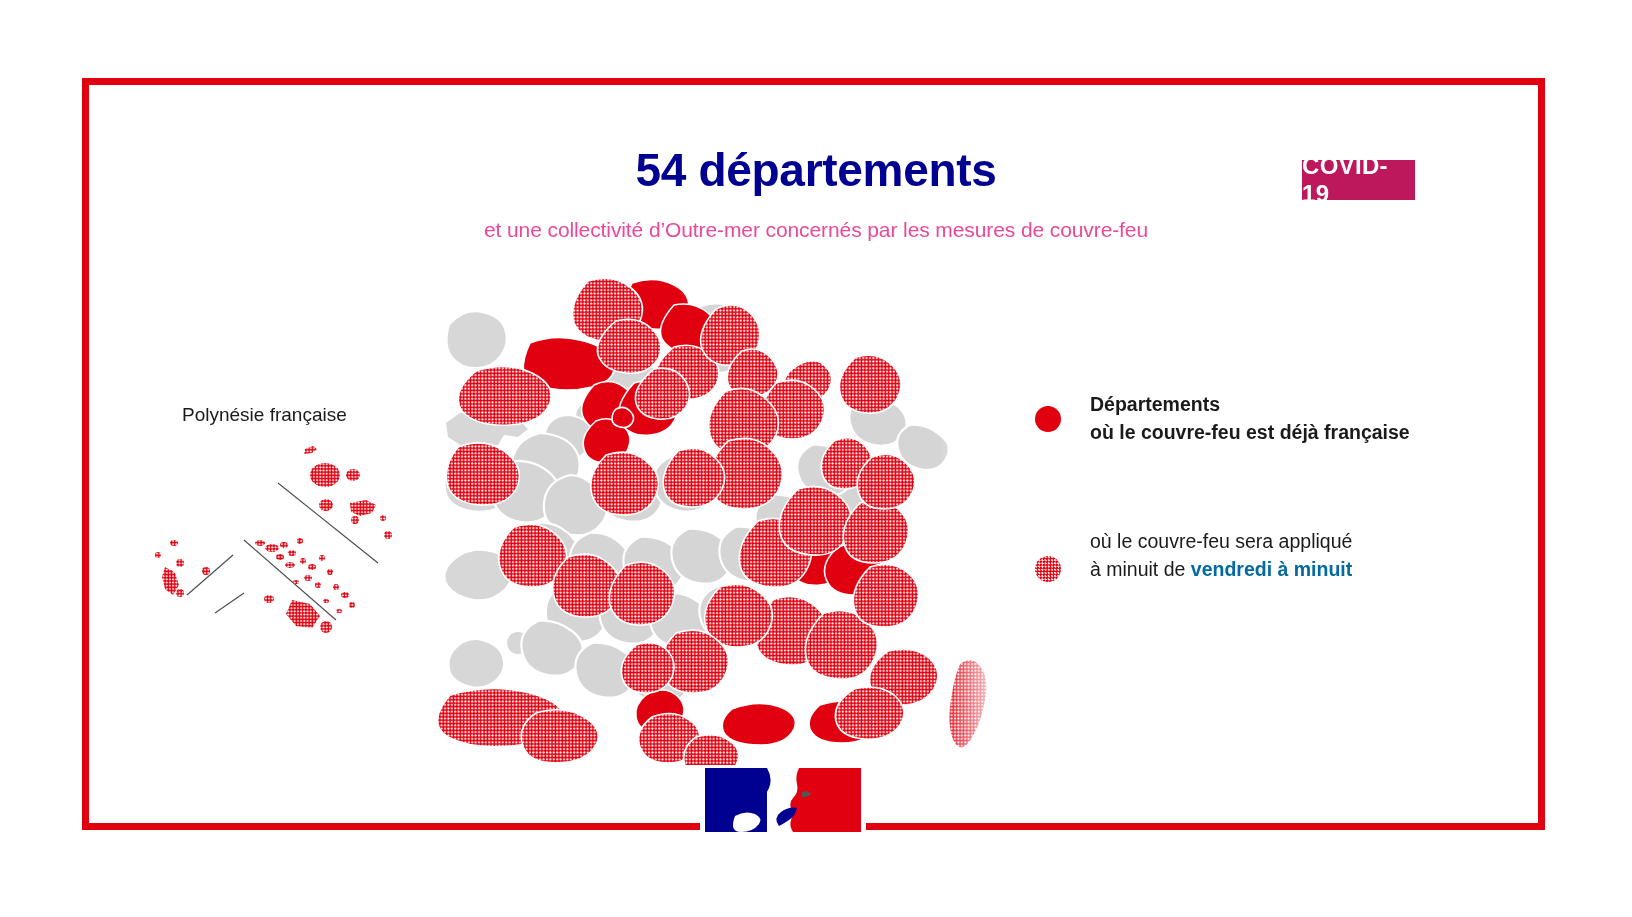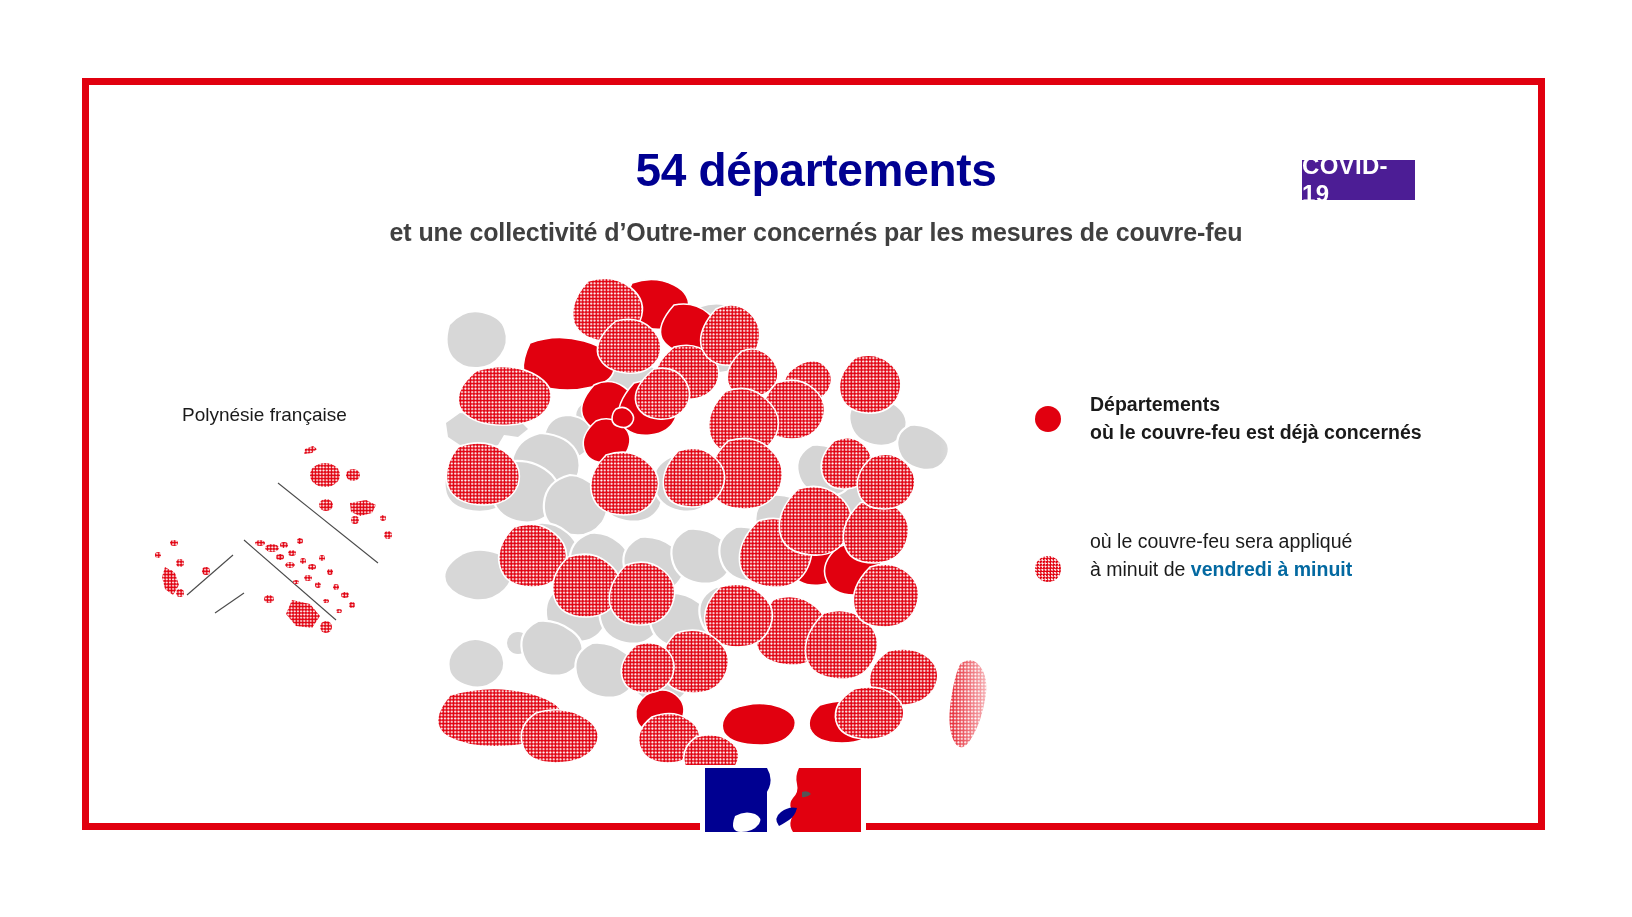--- a/index.html
+++ b/index.html
@@ -31,27 +31,27 @@
   .title{
     position:absolute;left:0;top:146px;width:1632px;
     text-align:center;
     color:#000091;
     font-size:46px;font-weight:bold;letter-spacing:-0.3px;
     line-height:1.05;
   }
   .subtitle{
     position:absolute;left:0;top:218px;width:1632px;
     text-align:center;
-    color:#404040;
-    font-size:25px;font-weight:bold;letter-spacing:-0.1px;
+    color:#ec4899;
+    font-size:21px;font-weight:normal;letter-spacing:-0.1px;
   }
   .covid-badge{
     position:absolute;left:1302px;top:160px;
     width:113px;height:40px;
-    background:#4c1d95;color:#ffffff;
+    background:#be185d;color:#ffffff;
     font-size:24px;font-weight:bold;letter-spacing:0.3px;
     display:flex;align-items:center;justify-content:center;
   }
 
   
   .poly-label{
     position:absolute;left:182px;top:404px;
     color:#1a1a1a;font-size:19px;
   }
   .poly-map{position:absolute;left:140px;top:415px;width:270px;height:225px;}
@@ -302,21 +302,21 @@
     </svg>
   </div>
   <div class="map-fade"></div>
 
   <div class="legend">
 
     <div class="legend-block-1 legend-row first">
       <span class="legend-dot dot-solid"></span>
       <div class="legend-text">
         <div>Départements</div>
-        <div>où le couvre-feu est déjà concernés</div>
+        <div>où le couvre-feu est déjà française</div>
       </div>
     </div>
 
     <div class="legend-block-2 legend-row">
       <span class="legend-dot dot-hatch"></span>
       <div class="legend-text">
         <div>où le couvre-feu sera appliqué</div>
         <div><span>à minuit de </span><span class="hl">vendredi à minuit</span></div>
       </div>
     </div>

